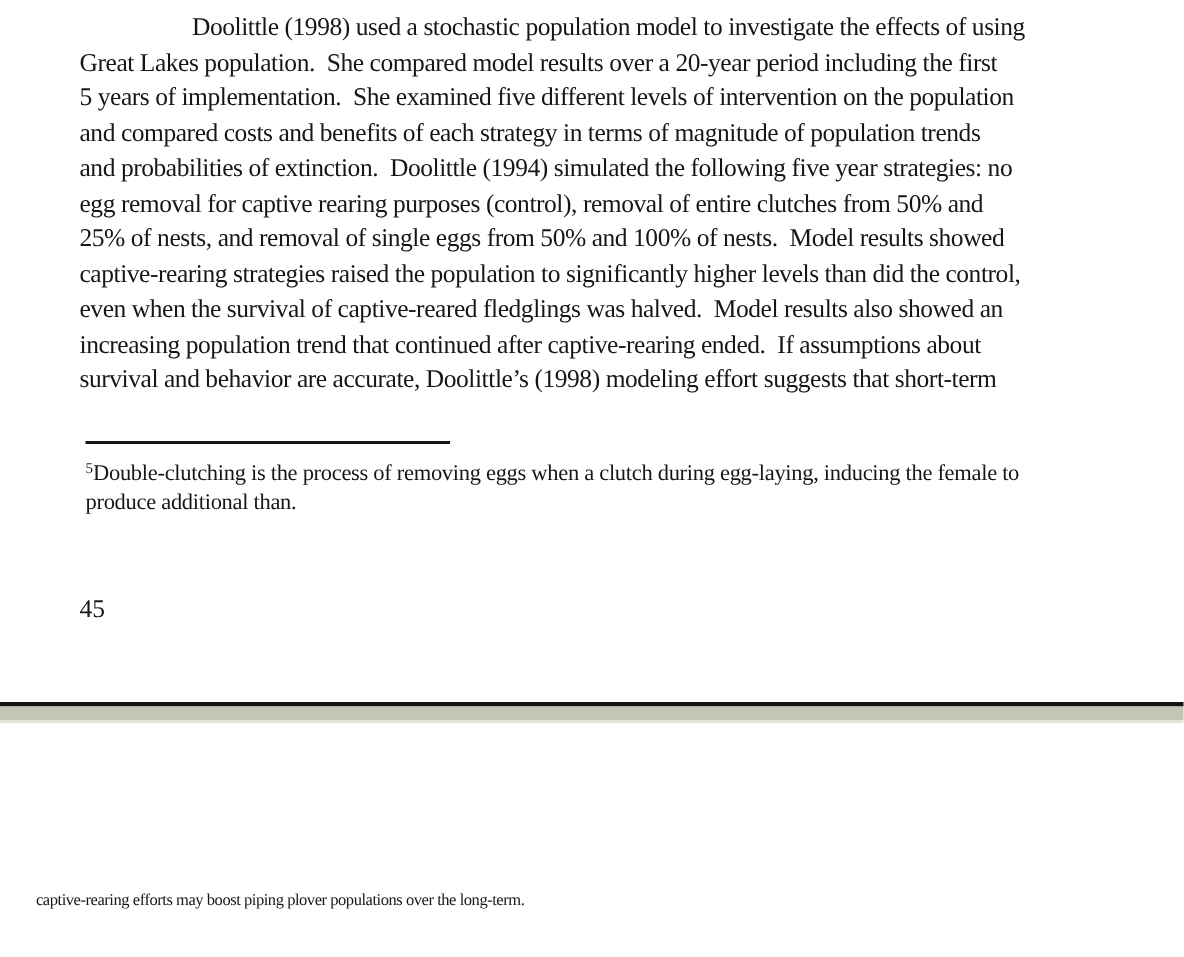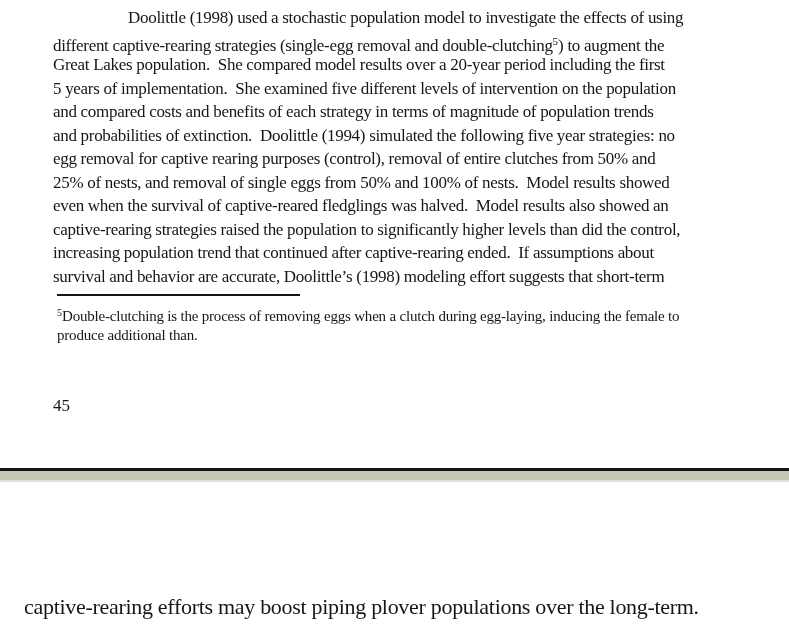--- a/index.html
+++ b/index.html
@@ -45,41 +45,40 @@
   
   .page-break { position: absolute; left: 0; top: 468px; width: 789px; }
   .pb-black { height: 3px; background: #141414; }
   .pb-band  { height: 9px; background: #c5c5b5; }
   .pb-light { height: 2px; background: #e3e3d9; }
 
   
   .page2 { position: absolute; left: 0; top: 482px; width: 789px; height: 156px; background: #fff; }
   .continuation {
     position: absolute; left: 24px; top: 112px;
-    font-size: 22px; letter-spacing: -0.3px; white-space: pre;
+    font-size: 11px; letter-spacing: -0.3px; white-space: pre;
   }
 </style>
 </head>
 <body>
 
 <div class="screen">
 
   <section class="page1">
 
     <div class="paragraph">
       <div class="line first"><span>Doolittle (1998) used a stochastic population model to investigate the effects of using</span></div>
-      <div class="line"><span>different captive-rearing strategies (single-egg removal and double-clutching</span><span class="supmark">5</span><span>) to augment the</span></div>
       <div class="line"><span>Great Lakes population.  She compared model results over a 20-year period including the first</span></div>
       <div class="line"><span>5 years of implementation.  She examined five different levels of intervention on the population</span></div>
       <div class="line"><span>and compared costs and benefits of each strategy in terms of magnitude of population trends</span></div>
       <div class="line"><span>and probabilities of extinction.  Doolittle (1994) simulated the following five year strategies: no</span></div>
       <div class="line"><span>egg removal for captive rearing purposes (control), removal of entire clutches from 50% and</span></div>
       <div class="line"><span>25% of nests, and removal of single eggs from 50% and 100% of nests.  Model results showed</span></div>
+      <div class="line"><span>captive-rearing strategies raised the population to significantly higher levels than did the control,</span></div>
       <div class="line"><span>even when the survival of captive-reared fledglings was halved.  Model results also showed an</span></div>
-      <div class="line"><span>captive-rearing strategies raised the population to significantly higher levels than did the control,</span></div>
       <div class="line"><span>increasing population trend that continued after captive-rearing ended.  If assumptions about</span></div>
       <div class="line"><span>survival and behavior are accurate, Doolittle’s (1998) modeling effort suggests that short-term</span></div>
     </div>
 
     <div class="footnote-rule"></div>
 
     <div class="footnote">
       <div class="fline"><span class="supmark">5</span><span>Double-clutching is the process of removing eggs when a clutch during egg-laying, inducing the female to</span></div>
       <div class="fline"><span>produce additional than.</span></div>
     </div>

